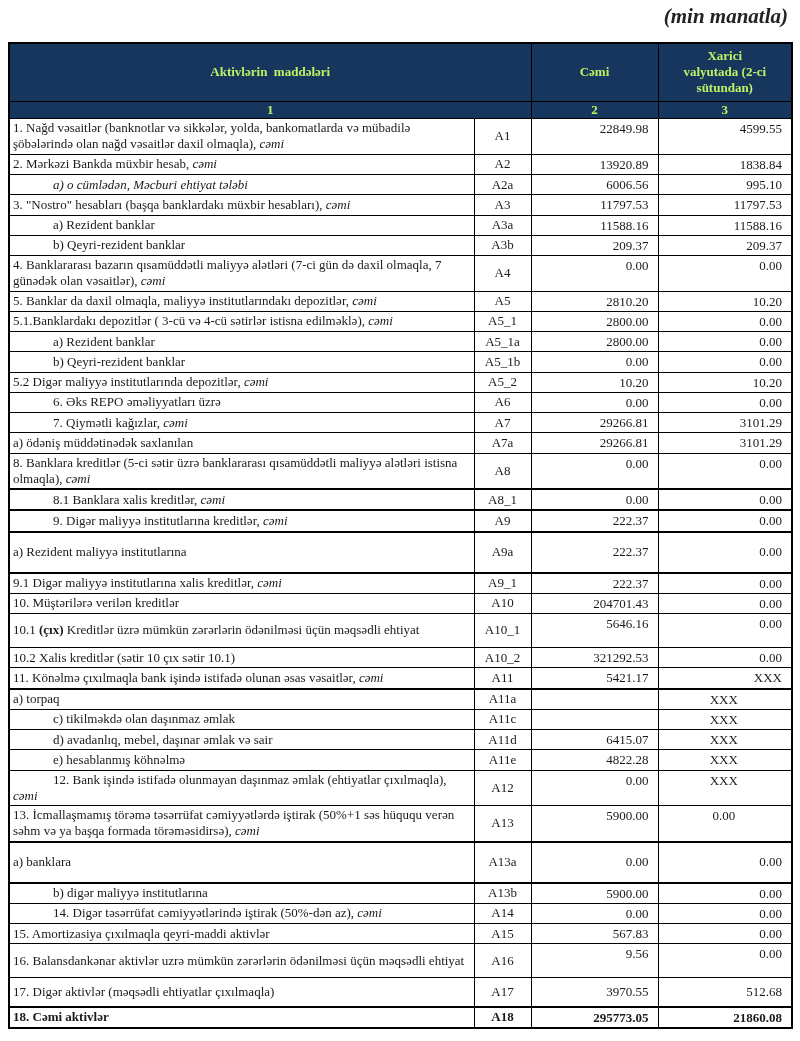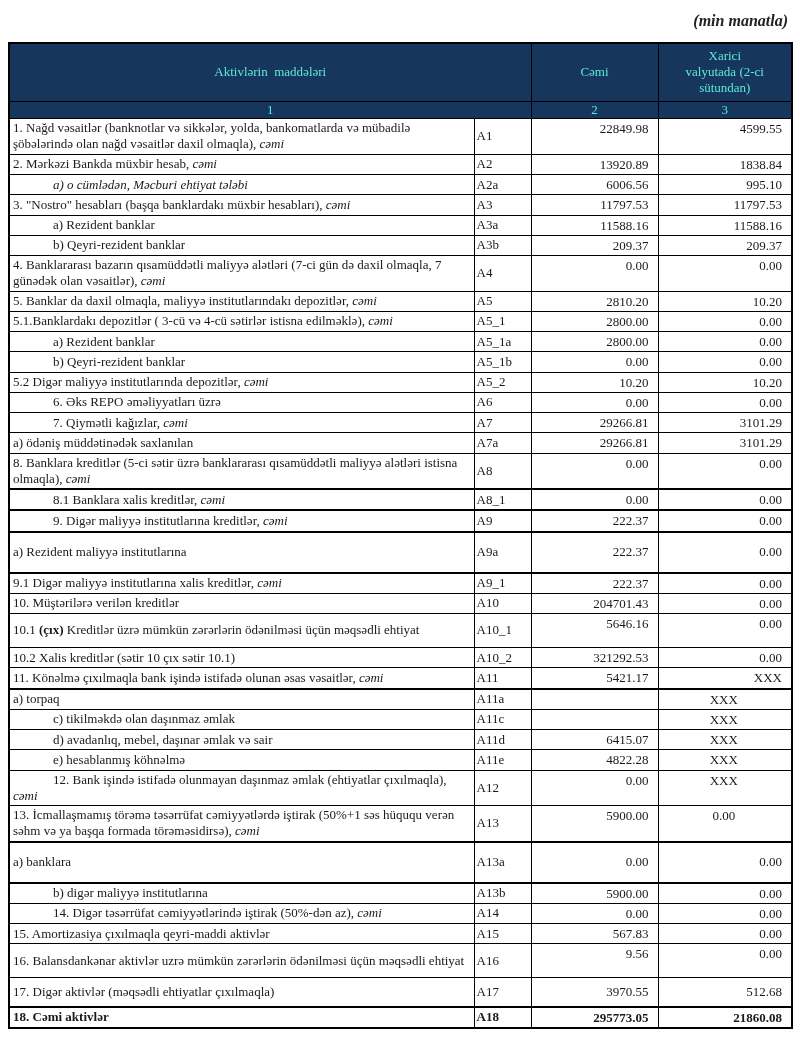--- a/index.html
+++ b/index.html
@@ -1,30 +1,30 @@
 <!DOCTYPE html>
 <html><head>
 <meta charset="utf-8">
 <style>
   html,body{margin:0;padding:0;background:#fff;}
   .page{position:relative;width:800px;height:1041px;background:#fff;overflow:hidden;
         font-family:"Liberation Serif", serif;color:#1a1a1a;}
-  .unit-note{position:absolute;top:12px;right:12px;font-size:16px;font-style:italic;font-weight:bold;color:#222;text-align:right;}
+  .unit-note{position:absolute;top:4px;right:12px;font-size:21px;font-style:italic;font-weight:bold;color:#222;text-align:right;}
   table.assets{position:absolute;left:8px;top:42px;width:783px;border-collapse:collapse;
         border:2px solid #000;table-layout:fixed;}
   th,td{border:1px solid #000;font-size:13px;line-height:1.25;overflow:hidden;}
-  thead th{background:#17365D;color:#5eead4;font-weight:normal;text-align:center;vertical-align:middle;padding:2px 4px;}
+  thead th{background:#17365D;color:#bef264;font-weight:bold;text-align:center;vertical-align:middle;padding:2px 4px;}
   tr.hdr-main{height:58px;}
   tr.hdr-num{height:15px;}
   tr.hdr-num th{padding:0 4px;}
   th.items-hd{white-space:pre-wrap;margin-top:40px;}
   th.foreign-hd{white-space:pre-line;}
   td.desc{padding:1px 4px 1px 3px;vertical-align:middle;}
   td.desc.indent{text-indent:40px;}
-  td.code{vertical-align:middle;padding:1px 2px;}
+  td.code{text-align:center;vertical-align:middle;padding:1px 2px;}
   td.val{text-align:right;padding:2px 9px 1px 2px;vertical-align:top;}
   td.val.ctr{text-align:center;padding-right:4px;}
   tr.vmid td.val{vertical-align:middle;padding-top:1px;}
   tr.thick td{border-bottom:2px solid #000;}
   tr.boldrow td{font-weight:bold;}
   .it{font-style:italic;}
   .bd{font-weight:bold;}
 </style>
 </head>
 <body>

